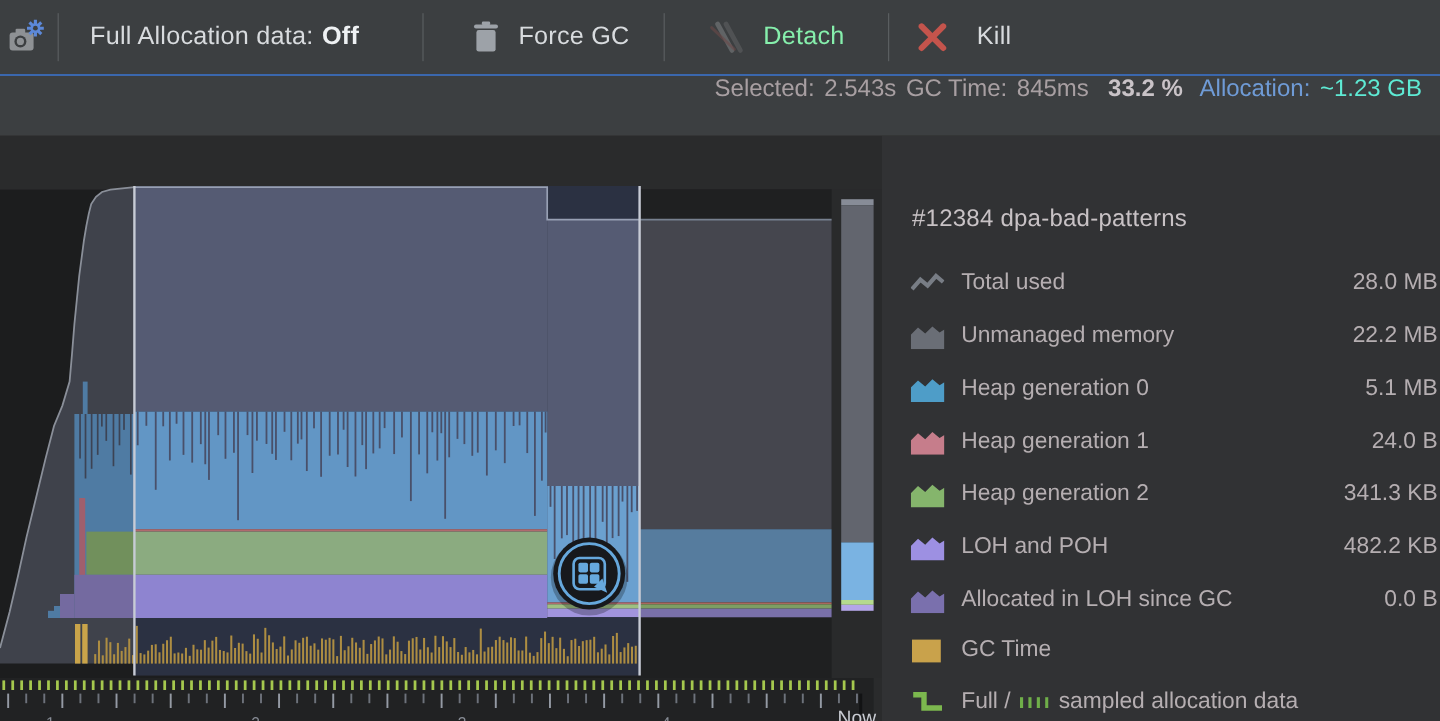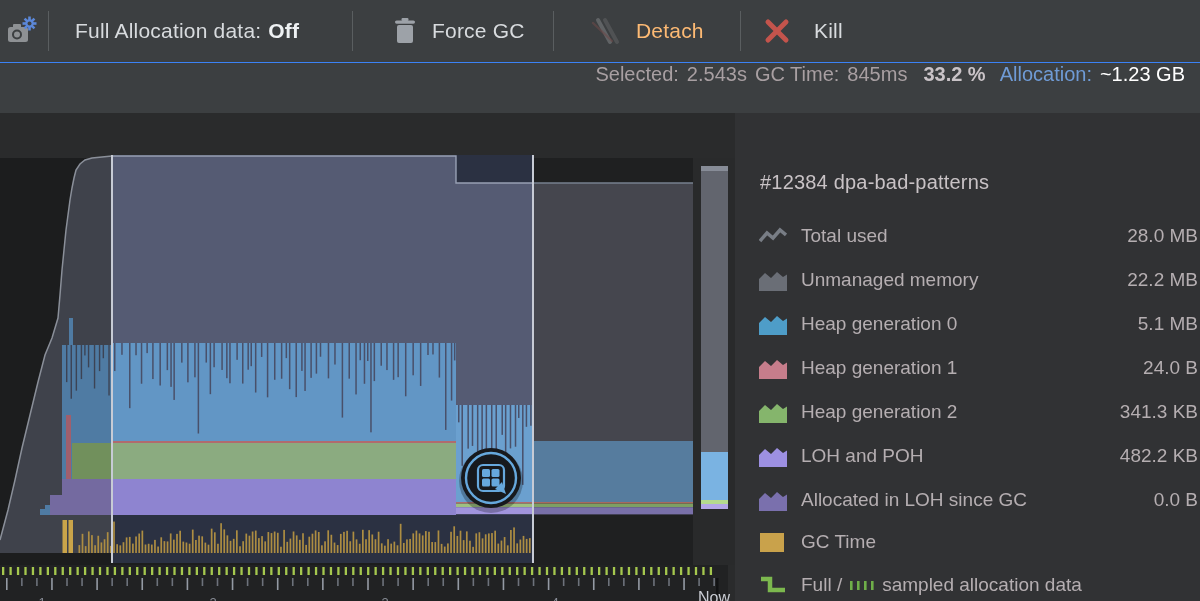--- a/index.html
+++ b/index.html
@@ -7,21 +7,21 @@
     position:relative;width:1200px;height:601px;overflow:hidden;
     font-family:"Liberation Sans","DejaVu Sans",sans-serif;
     background:#303132;-webkit-font-smoothing:antialiased;
   }
   
   #toolbar{position:absolute;left:0;top:0;width:1200px;height:62px;background:#3c3f41;border-bottom:5px solid #3b82f6;}
   .tb-item{position:absolute;top:0;height:62px;display:flex;align-items:center;}
   .tb-sep{position:absolute;top:11px;width:1px;height:40px;background:#5a5e60;}
   .tb-label{font-size:21px;color:#d8dbde;letter-spacing:.2px;}
   .tb-label.bold{font-weight:bold;color:#eef1f3;margin-left:7px;}
-  .tb-label.disabled{color:#fdba74;}
+  .tb-label.disabled{color:#86efac;}
   
   #statsbar{position:absolute;left:0;top:63px;width:1200px;height:50px;background:#3c3f41;
     display:flex;align-items:flex-start;justify-content:flex-end;padding-right:15px;box-sizing:border-box;}
   .st{font-size:20px;color:#a89fa2;margin-left:8px;white-space:pre;}
   .st.pct{color:#c9c3c7;font-weight:bold;margin-left:16px;}
   .st.alloc{margin-left:14px;}
   
   #chartwrap{position:absolute;left:0;top:113px;width:735px;height:488px;}
   
   #legend{position:absolute;left:735px;top:113px;width:465px;height:488px;background:#313234;}
@@ -104,21 +104,21 @@
     </div>
   </div>
 
   <div id="statsbar">
     <span class="st">Selected:</span>
     <span class="st">2.543s</span>
     <span class="st">GC Time:</span>
     <span class="st">845ms</span>
     <span class="st pct">33.2 %</span>
     <span class="st alloc" id="alloc-label" style="color: rgb(111, 155, 214);">Allocation:</span>
-    <span class="st" id="alloc-value" style="color: #ffffff;">~1.23 GB</span>
+    <span class="st" id="alloc-value" style="color: #5eead4;">~1.23 GB</span>
   </div>
 
   <div id="chartwrap">
       <svg width="735" height="488">
         <rect x="0" y="0" width="735" height="488" fill="#2a2b2c"></rect>
         <rect x="0" y="45" width="693" height="443" fill="#1c1d1e"></rect>
         <rect x="533" y="45" width="160" height="443" fill="#1f2021"></rect>
         <rect x="693" y="45" width="42" height="407" fill="#292a2b"></rect>
         <polygon points="0,440 0,427 8,397 15,367 22,335 30,302 38,269 45,242 52,225 58,205 60,182 62,157 64,137 66,117 68,102 70,87 72,75 74,65 76,57 80,51 85,47 92,45 112,43 112,440" fill="#3f424b"></polygon>
         <polyline points="0,427 8,397 15,367 22,335 30,302 38,269 45,242 52,225 58,205 60,182 62,157 64,137 66,117 68,102 70,87 72,75 74,65 76,57 80,51 85,47 92,45 112,43" fill="none" stroke="#8a8f99" stroke-width="1.5"></polyline>

